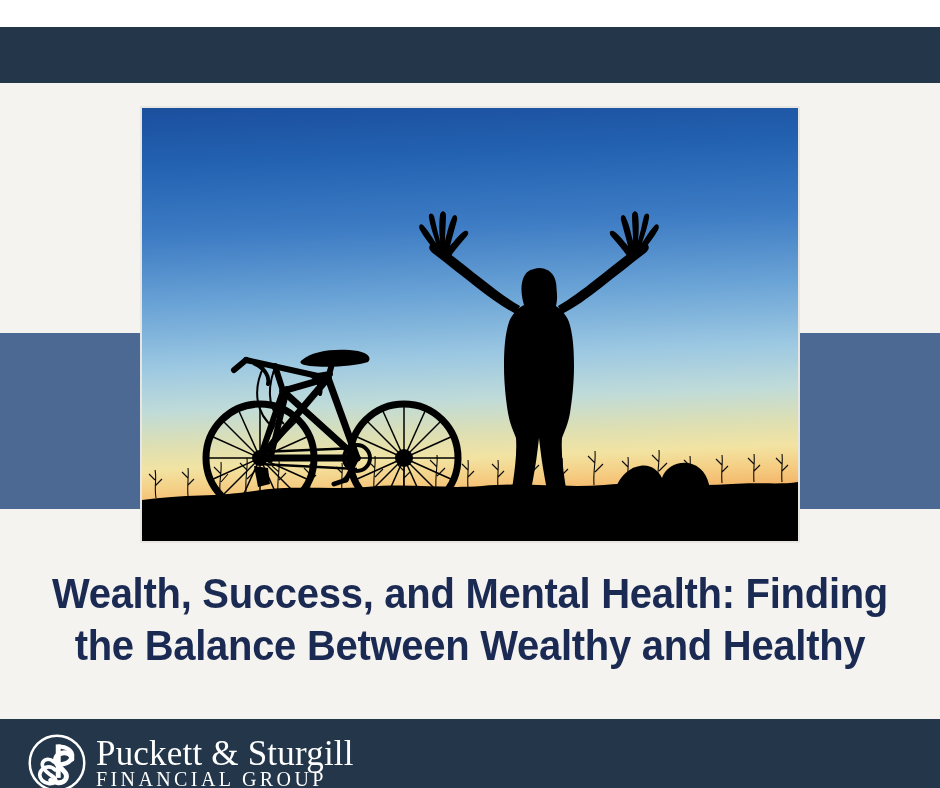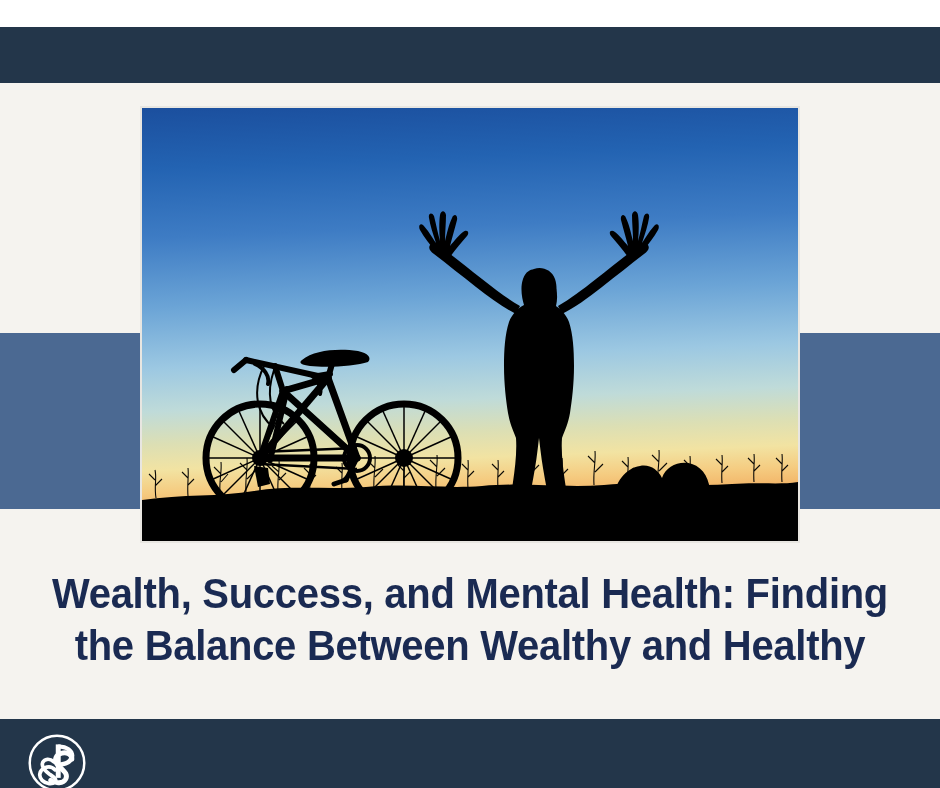--- a/index.html
+++ b/index.html
@@ -379,15 +379,19 @@
 
       <path fill="none" stroke="#ffffff" stroke-width="6" stroke-linecap="round" d="
         M45,48
         C 38,42 30,43 27,49
         C 24,56 30,62 38,68
         C 45,73 50,76 47,80
         C 43,85 32,84 26,78
         C 20,72 21,62 30,58
         C 36,55 42,56 47,61"></path>
     </svg>
+    <div class="logo-words">
+      <span class="logo-name">Puckett &amp; Sturgill</span>
+      <span class="logo-sub">FINANCIAL GROUP</span>
+    </div>
   </div>
 
 </div>
 
 </body></html>

